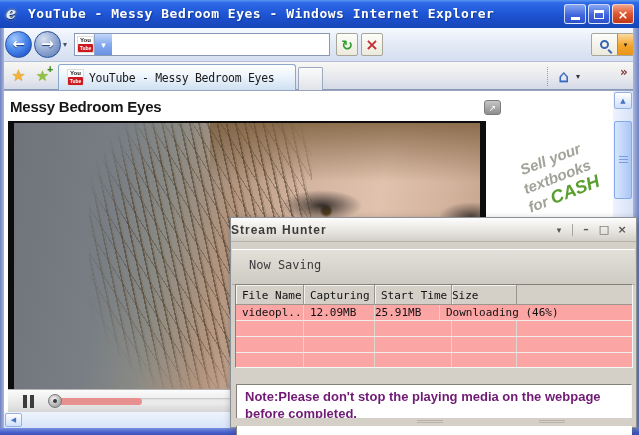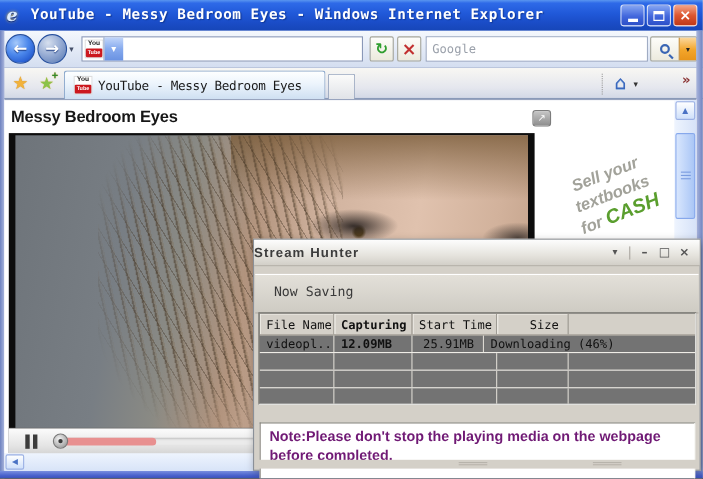--- a/index.html
+++ b/index.html
@@ -143,28 +143,28 @@
     background:linear-gradient(#fdfdfd,#e6e4de 60%,#d2cfc8); border-bottom:1px solid #b6b2aa; }
   .sh-title { position:absolute; left:0; width:100%; text-align:left; font:bold 12px/24px "Liberation Sans", sans-serif;
     color:#3c3c3c; letter-spacing:1px; }
   .sh-ctrls { position:absolute; right:6px; top:0; height:24px; display:flex; align-items:center; gap:2px; }
   .sh-ctrl { width:16px; text-align:center; color:#555; font:bold 11px/24px "DejaVu Sans", sans-serif; }
   .sh-ctrl.dd { font-size:9px; }
   .sh-sep { width:1px; height:12px; background:#aaa6a0; margin:0 3px; }
   .sh-saving { position:absolute; left:1px; top:31px; width:403px; height:36px;
     background:linear-gradient(#e3e0d9,#cecbc3); border-top:1px solid #fff; border-bottom:1px solid #aeaaa2;
     font:12px/30px "DejaVu Sans Mono", monospace; color:#3a3a3a; padding-left:17px; }
-  .sh-table { position:absolute; left:4px; top:66px; width:398px; height:84px; background:#737373;
+  .sh-table { position:absolute; left:4px; top:66px; width:398px; height:84px; background:#fca5a5;
     border:1px solid; border-color:#84827a #f8f8f4 #f8f8f4 #84827a; overflow:hidden;
     font:11px/16px "DejaVu Sans Mono", monospace; color:#111; }
   .sh-hrow { display:flex; height:20px; background:#d4d0c8; border-bottom:1px solid #9a968e; }
   .sh-hcell { border-right:1px solid #9a968e; box-shadow:inset 1px 1px 0 #f4f2ec; padding:3px 0 0 6px; white-space:nowrap; overflow:hidden; }
   .sh-row { display:flex; height:16px; border-bottom:1px solid #efede7; }
   .sh-cell { border-right:1px solid #dcd9d2; padding-left:6px; white-space:nowrap; overflow:hidden; }
-  .c0 { width:68px; } .c1 { width:71px;font-weight:bold; } .c2 { width:77px; } .c3 { width:65px; text-align:right; padding-right:8px; padding-left:0; } .c4 { flex:1; border-right:0; }
+  .c0 { width:68px; } .c1 { width:71px; } .c2 { width:77px; } .c3 { width:65px; text-align:left; padding-right:8px; padding-left:0; } .c4 { flex:1; border-right:0; }
   .sh-note { position:absolute; left:5px; top:166px; width:396px; height:58px; background:#fff;
     border:1px solid; border-color:#84827a #f8f8f4 #f8f8f4 #84827a; padding:3px 8px;
     font:bold 13px/17px "Liberation Sans", sans-serif; color:#701a75; }
   .sh-grip { position:absolute; left:1px; bottom:1px; width:403px; height:8px; background:#d4d0c8; }
   .sh-grip i { position:absolute; left:185px; top:2px; width:26px; border-top:1px solid #b8b4ac; box-shadow:0 2px 0 #b8b4ac; height:1px; }
   .sh-grip b { position:absolute; right:70px; top:2px; width:26px; border-top:1px solid #b8b4ac; box-shadow:0 2px 0 #b8b4ac; height:1px; }
 </style>
 </head>
 <body>
 
@@ -190,23 +190,20 @@
     <span class="abs nav-dd g">▾</span>
     <span class="abs addr">
       <span class="yt-fav">
         <span class="t">You</span>
         <span class="b">Tube</span>
       </span>
       <span class="addr-dd g">▾</span>
     </span>
     <span class="sqbtn refresh-btn g">↻</span>
     <span class="sqbtn stop-btn g">×</span>
-    <span class="abs searchbox">
-      <input placeholder="Google" style="">
-    </span>
     <span class="sqbtn search-btn">
       <span class="mag-part">
           <span class="mag"></span>
         </span>
       <span class="orange-part g">▾</span>
     </span>
   </div>
 
   <div class="abs tabbar">
     <span class="star-btn star1 g">★</span>

